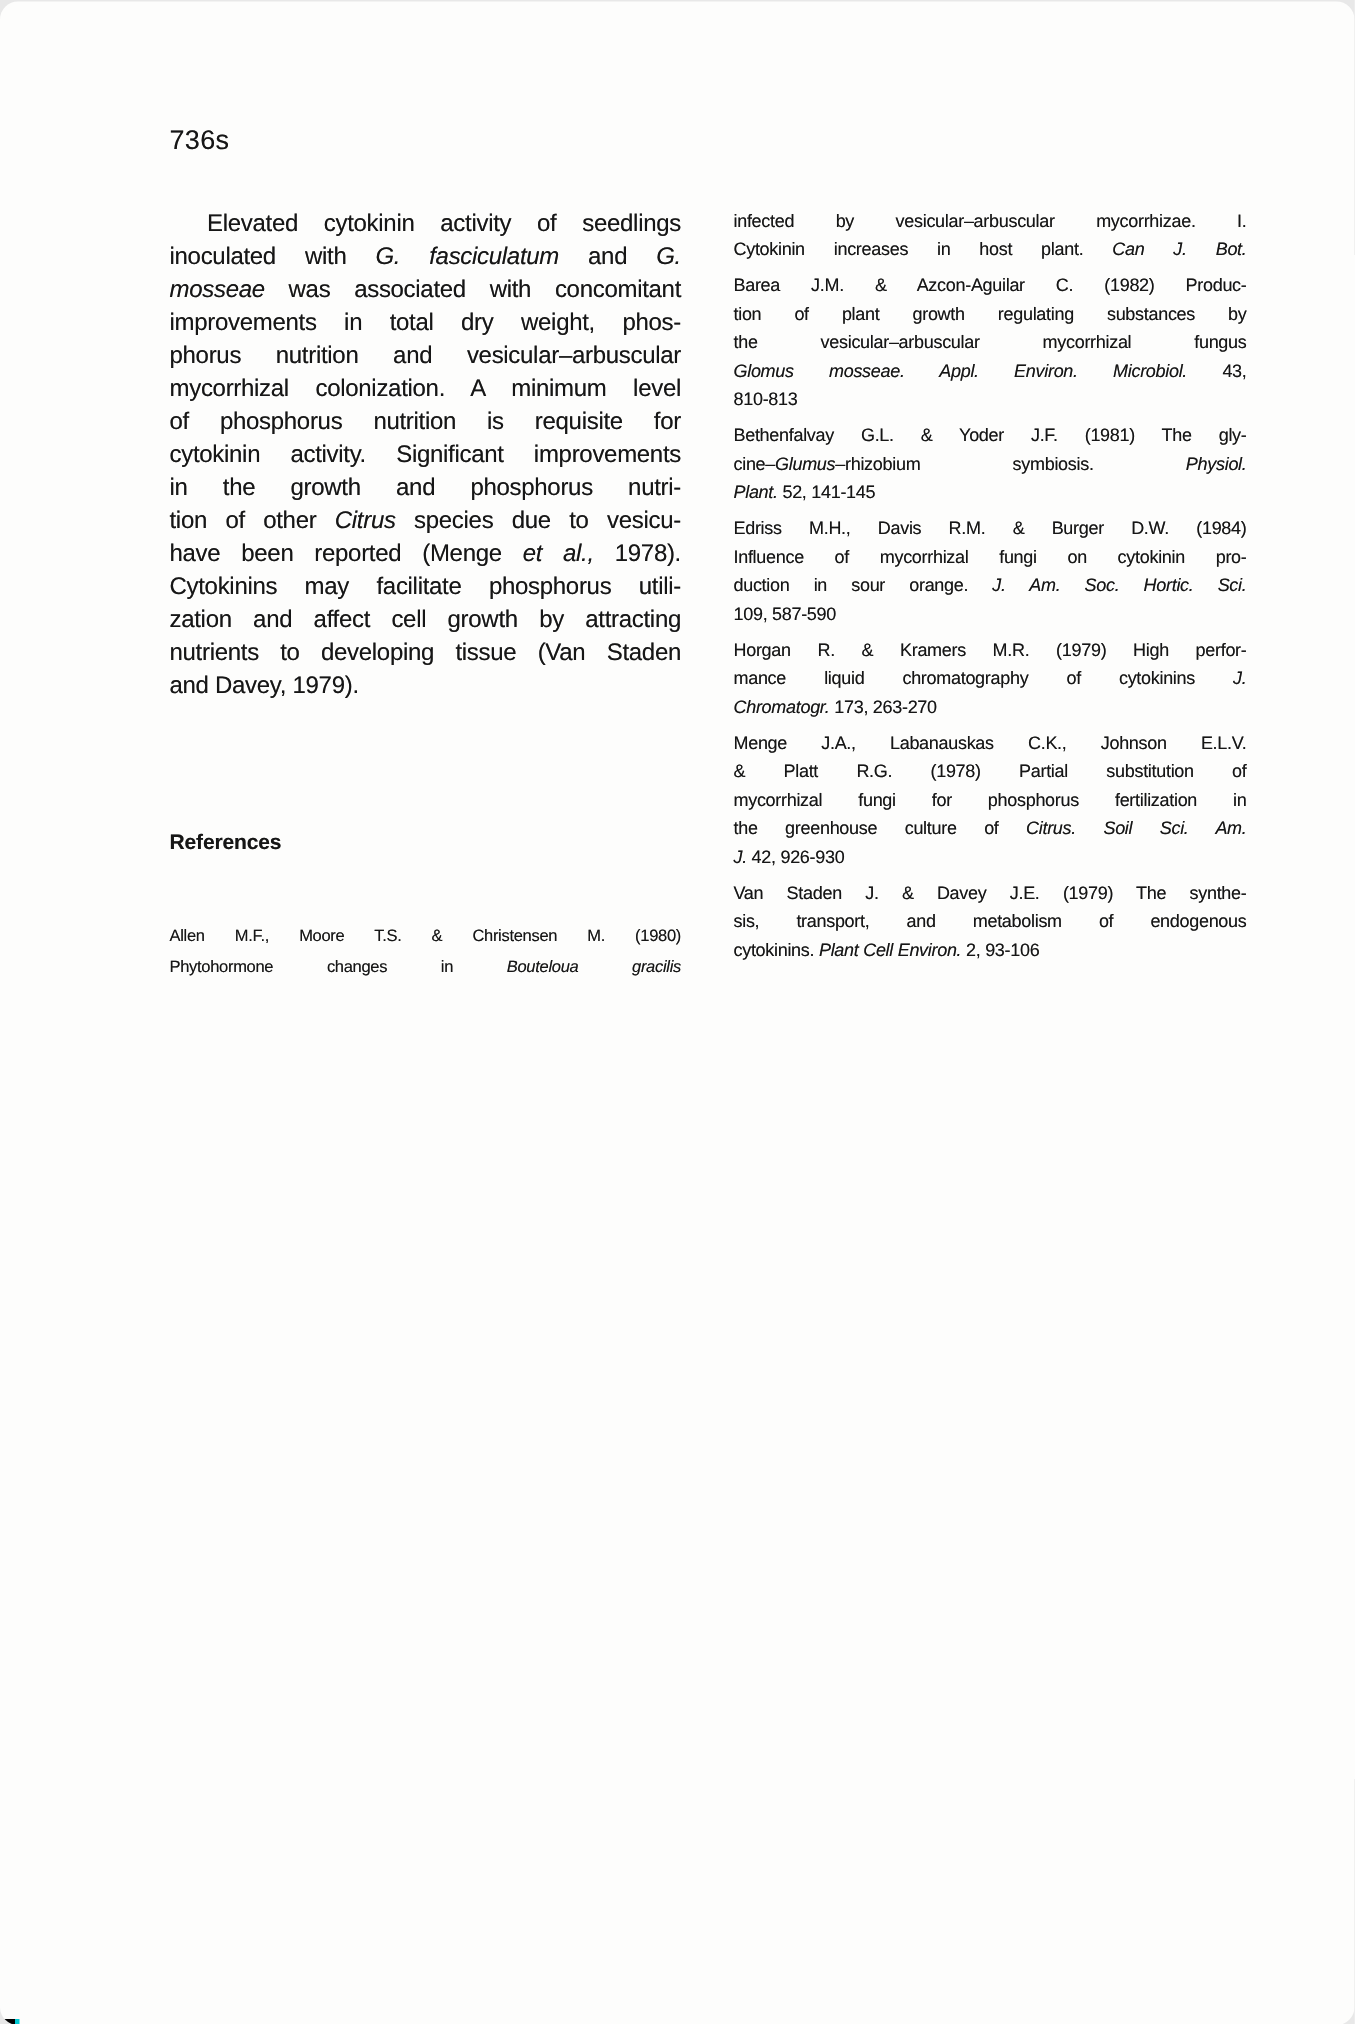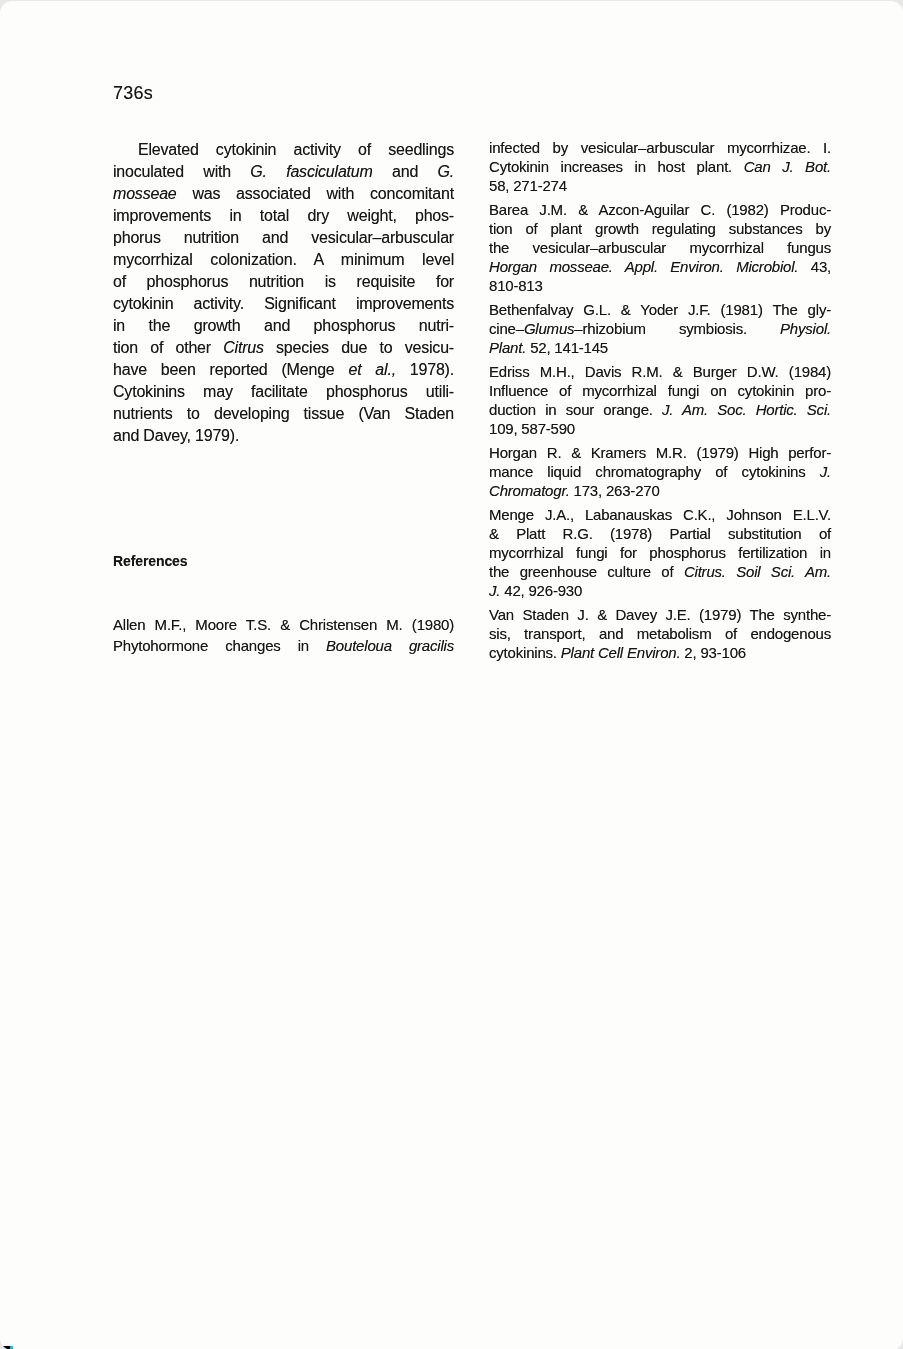--- a/index.html
+++ b/index.html
@@ -38,30 +38,30 @@
     margin: 0;
     font-size: 14px;
     font-weight: bold;
     letter-spacing: -0.1px;
   }
   .left-reference {
     position: absolute;
     left: 113px;
     top: 613px;
     width: 341px;
-    font-size: 15px;
+    font-size: 11px;
     line-height: 21px;
     letter-spacing: -0.2px;
   }
   .right-column {
     position: absolute;
     left: 489px;
     top: 137px;
     width: 342px;
-    font-size: 15px;
+    font-size: 12px;
     line-height: 19px;
     letter-spacing: -0.2px;
   }
   .ref-entry { margin: 0 0 5px 0; }
   .tline { text-align: justify; text-align-last: justify; }
   .tline.last { text-align-last: left; }
   .tline.indent { text-indent: 25px; }
   .it { font-style: italic; }
   .artifact-black {
     position: absolute;
@@ -89,42 +89,42 @@
       <div class="tline"><span class="it">mosseae</span><span> was associated with concomitant</span></div>
       <div class="tline"><span>improvements in total dry weight, phos-</span></div>
       <div class="tline"><span>phorus nutrition and vesicular–arbuscular</span></div>
       <div class="tline"><span>mycorrhizal colonization. A minimum level</span></div>
       <div class="tline"><span>of phosphorus nutrition is requisite for</span></div>
       <div class="tline"><span>cytokinin activity. Significant improvements</span></div>
       <div class="tline"><span>in the growth and phosphorus nutri-</span></div>
       <div class="tline"><span>tion of other </span><span class="it">Citrus</span><span> species due to vesicu-</span></div>
       <div class="tline"><span>have been reported (Menge </span><span class="it">et al.,</span><span> 1978).</span></div>
       <div class="tline"><span>Cytokinins may facilitate phosphorus utili-</span></div>
+      <div class="tline"><span>zation and affect cell growth by attracting</span></div>
       <div class="tline"><span>nutrients to developing tissue (Van Staden</span></div>
       <div class="tline last"><span>and Davey, 1979).</span></div>
     </div>
 
   <h2 class="refs-heading">References</h2>
 
   <div class="left-reference ref-entry">
       <div class="tline"><span>Allen M.F., Moore T.S. &amp; Christensen M. (1980)</span></div>
       <div class="tline"><span>Phytohormone changes in </span><span class="it">Bouteloua gracilis</span></div>
     </div>
 
   <div class="right-column">
       <div class="ref-entry">
         <div class="tline"><span>infected by vesicular–arbuscular mycorrhizae. I.</span></div>
         <div class="tline"><span>Cytokinin increases in host plant. </span><span class="it">Can J. Bot.</span></div>
-        <div class="tline last"><span>58, 271-274</span></div>
       </div>
       <div class="ref-entry">
         <div class="tline"><span>Barea J.M. &amp; Azcon-Aguilar C. (1982) Produc-</span></div>
         <div class="tline"><span>tion of plant growth regulating substances by</span></div>
         <div class="tline"><span>the vesicular–arbuscular mycorrhizal fungus</span></div>
-        <div class="tline"><span class="it">Horgan mosseae. Appl. Environ. Microbiol.</span><span> 43,</span></div>
+        <div class="tline"><span class="it">Glomus mosseae. Appl. Environ. Microbiol.</span><span> 43,</span></div>
         <div class="tline last"><span>810-813</span></div>
       </div>
       <div class="ref-entry">
         <div class="tline"><span>Bethenfalvay G.L. &amp; Yoder J.F. (1981) The gly-</span></div>
         <div class="tline"><span>cine–</span><span class="it">Glumus</span><span>–rhizobium symbiosis. </span><span class="it">Physiol.</span></div>
         <div class="tline last"><span class="it">Plant.</span><span> 52, 141-145</span></div>
       </div>
       <div class="ref-entry">
         <div class="tline"><span>Edriss M.H., Davis R.M. &amp; Burger D.W. (1984)</span></div>
         <div class="tline"><span>Influence of mycorrhizal fungi on cytokinin pro-</span></div>

